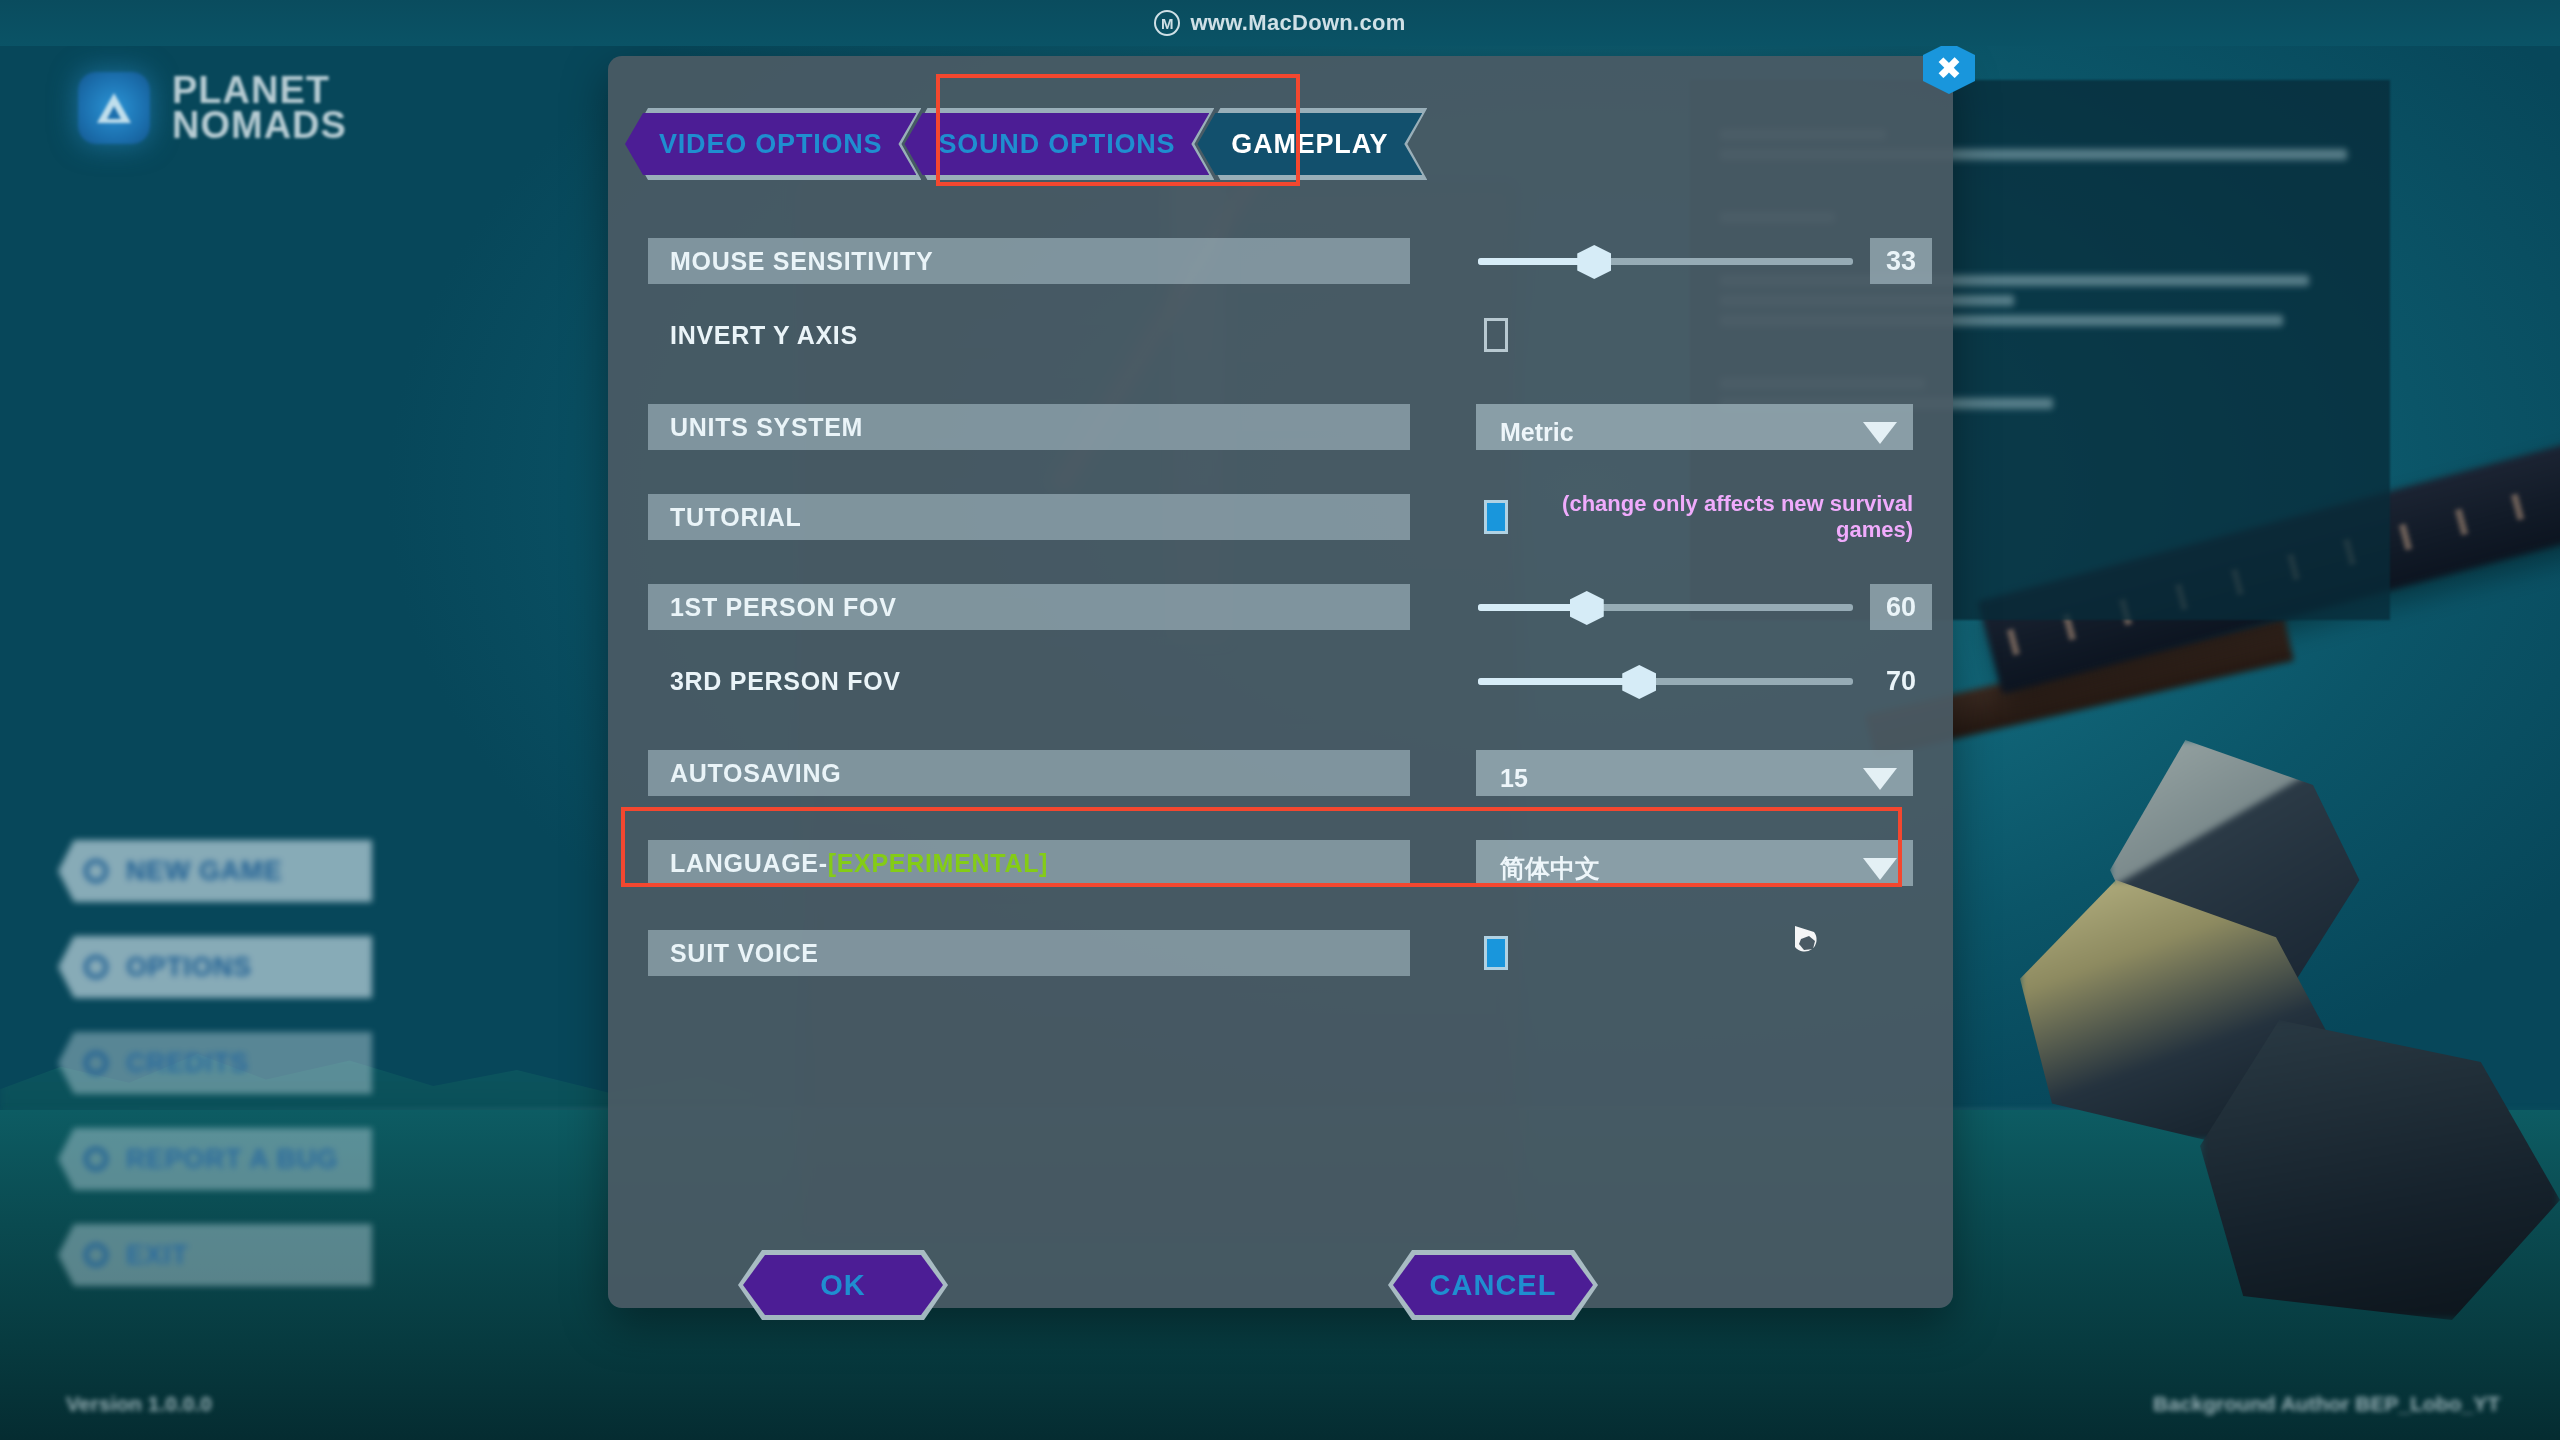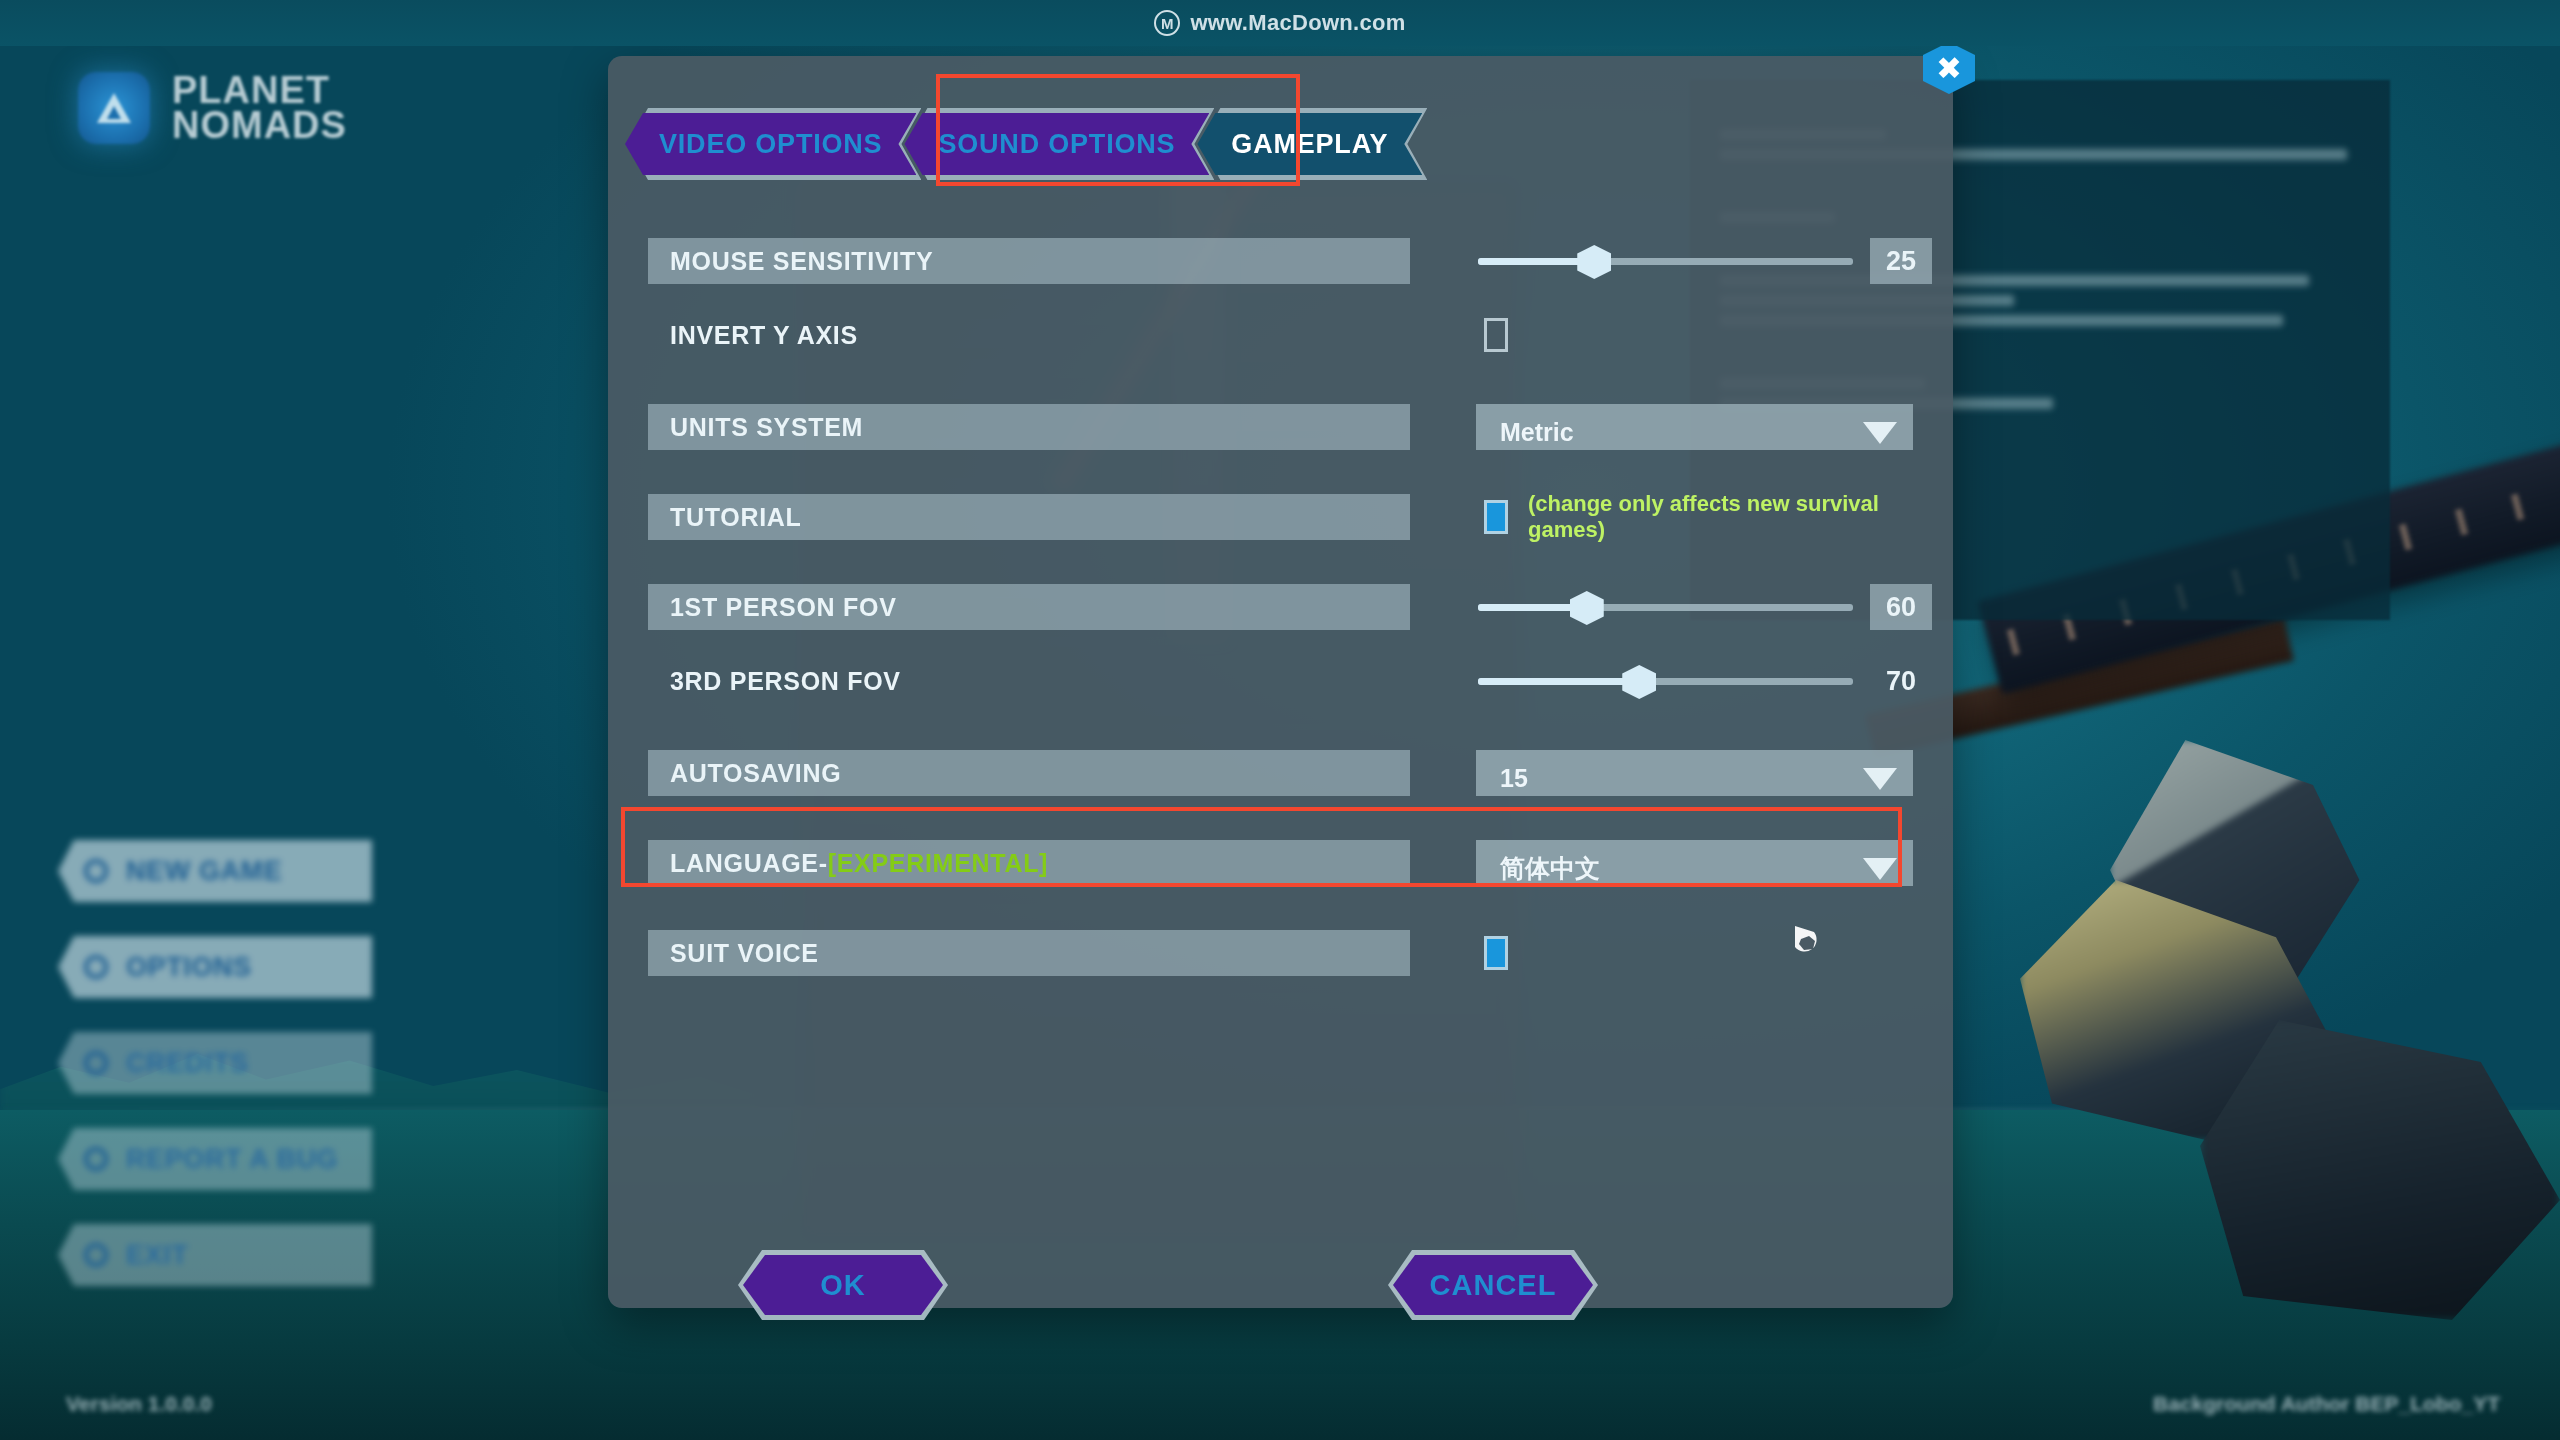--- a/index.html
+++ b/index.html
@@ -298,21 +298,21 @@
     position: absolute; left: 836px; top: 6px;
     width: 24px; height: 34px;
     border: 3px solid rgba(205,221,228,.85);
     background: transparent;
     cursor: pointer;
   }
   .checkbox.on { background: #1996dc; }
   .cb-note {
     position: absolute; left: 880px; top: 0; height: 46px;
     display: flex; align-items: center;
-    color: #bef264; font-size: 22px; font-weight: bold;
+    color: #f0abfc; font-size: 22px; font-weight: bold; text-align: right;
   }
 
   
   .dropdown {
     position: absolute; left: 828px; top: 0;
     width: 437px; height: 46px;
     background: rgba(163,184,193,.72);
     display: flex; align-items: center;
     padding: 11px 16px 0 24px;
     color: #eef6fa; font-size: 25px; font-weight: bold;
@@ -454,21 +454,21 @@
 
     <div class="rows">
 
       <div class="row">
         <div class="label-box">MOUSE SENSITIVITY</div>
         <div class="slider">
           <div class="track"></div>
           <div class="fill" style="width:31%"></div>
           <div class="knob" style="left:31%"></div>
         </div>
-        <div class="value boxed">25</div>
+        <div class="value boxed">33</div>
       </div>
 
       <div class="gap-sm"></div>
 
       <div class="row">
         <div class="label-plain">INVERT Y AXIS</div>
         <div class="checkbox"></div>
       </div>
 
       <div class="gap-lg"></div>

